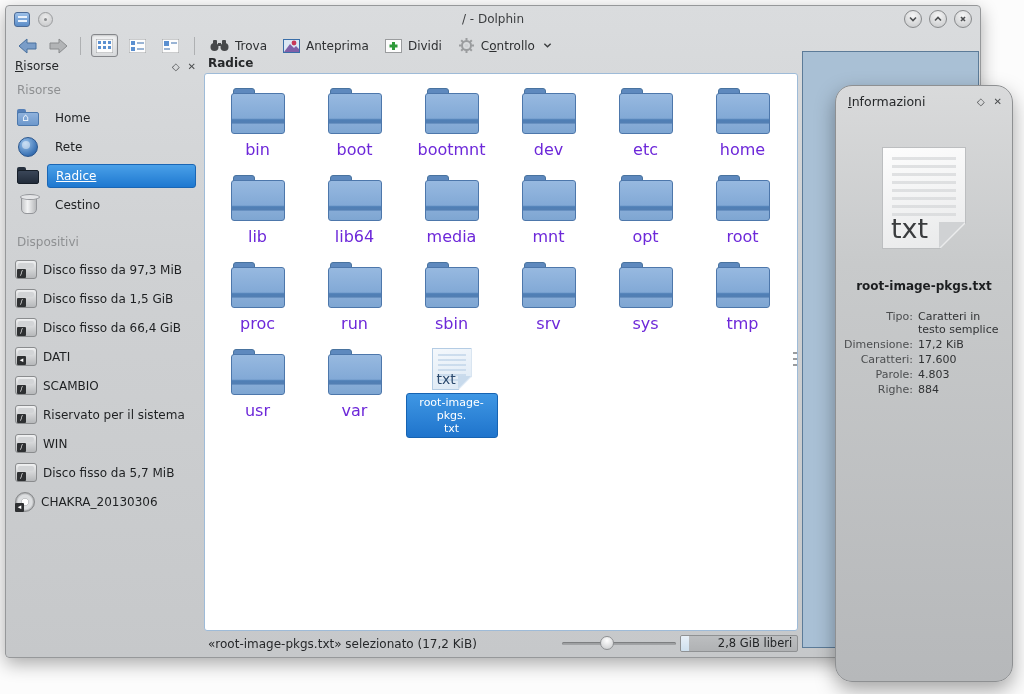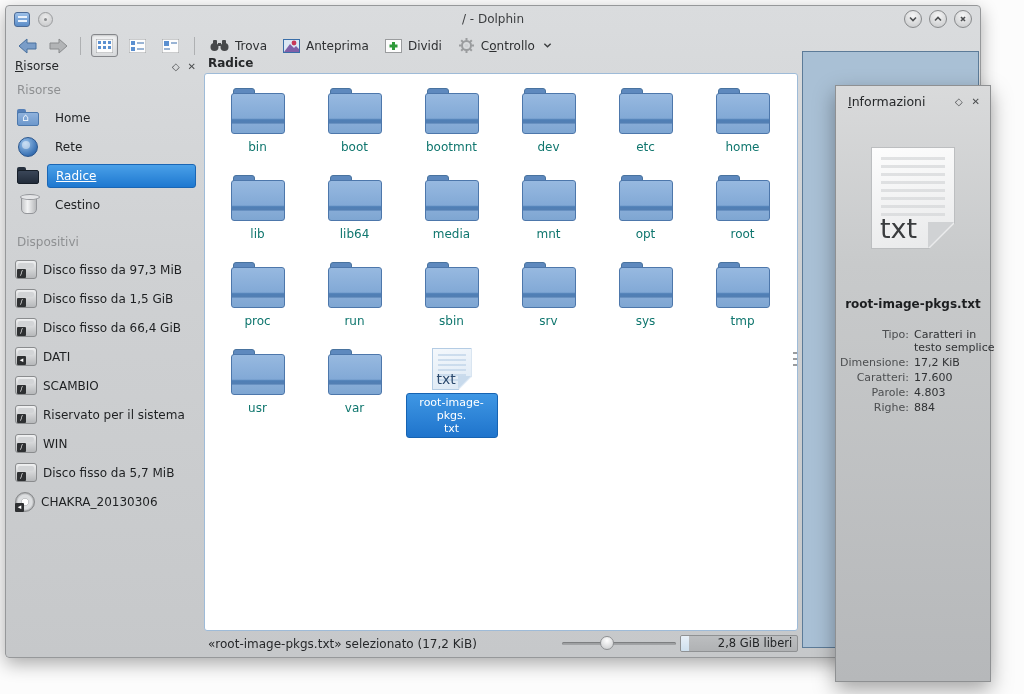--- a/index.html
+++ b/index.html
@@ -73,21 +73,21 @@
   .view-wrap { position:absolute; left:198px; top:47px; width:594px; height:602px; }
   .view-title { font-size:12px; font-weight:bold; color:#26282a; padding:3px 0 0 4px; height:20px; }
   .iconview { position:absolute; left:0; top:20px; right:0; bottom:24px;
     background:#fff; border:1px solid #9ebbd8; border-radius:3px;
     display:flex; flex-wrap:wrap; align-content:flex-start; padding:10px 0 0 4px; overflow:hidden; }
   .cell { width:97px; height:87px; display:flex; flex-direction:column; align-items:center; }
   .folder-icon { position:relative; width:54px; height:46px; margin-top:4px; }
   .folder-icon .tab { position:absolute; left:2px; top:0; width:22px; height:9px; border-radius:3px 3px 0 0; background:#5e89be; border:1px solid #49739f; }
   .folder-icon .fbody { position:absolute; left:0; top:5px; width:54px; height:41px; border-radius:3px; border:1px solid #4d77ab;
     background:linear-gradient(180deg,#97b9e0 0%,#82a9d6 62%,#4f7fb6 66%,#537fb3 74%,#86abd6 78%,#7ea6d2 100%); }
-  .cell-label { font-size:12px; color:#0f766e; margin-top:6px; }
+  .cell-label { font-size:16px; color:#6d28d9; margin-top:6px; }
   .file-cell { position:absolute; left:198px; top:272px; width:97px; height:92px; display:flex; flex-direction:column; align-items:center; }
   .txt-icon-sm { position:relative; width:40px; height:50px; margin-top:2px;
     background:linear-gradient(160deg,#f4f8fc,#dce8f4); border:1px solid #b4cce4;
     clip-path:polygon(0 0,100% 0,100% calc(100% - 13px),calc(100% - 13px) 100%,0 100%); }
   .txt-icon-sm .lines { position:absolute; left:5px; right:5px; top:5px; height:28px;
     background:repeating-linear-gradient(180deg,#c4d7ea 0 2px,transparent 2px 5px); opacity:.8; }
   .txt-icon-sm .txt { position:absolute; left:4px; bottom:2px; font-size:14px; color:#2c4a6e; }
   .txt-icon-sm .fold { position:absolute; right:0; bottom:0; width:0; height:0;
     border-left:13px solid #c8daec; border-bottom:13px solid transparent; transform:translateY(-0px); }
   .file-label-sel { margin-top:3px; width:92px; text-align:center; font-size:11px; line-height:13px; color:#fff;
@@ -106,36 +106,36 @@
   .capacity { position:absolute; right:0; top:2px; width:118px; height:17px; border:1px solid #8f9193; border-radius:2px;
     background:linear-gradient(180deg,#bcbec0,#b0b2b4); text-align:center; line-height:15px; font-size:11.5px; color:#232527; overflow:hidden; }
   .capacity .fill { position:absolute; left:0; top:0; bottom:0; width:8px; background:linear-gradient(180deg,#e8f0f8,#cfe0ee); }
   .capacity .cap-text { position:relative;padding-left:32px; }
 
   
   .dock-area { position:absolute; left:796px; top:45px; width:177px; height:597px;
     background:#a9c0d5; border:1px solid #5c7b98; }
 
   
-  .info-panel { position:absolute; left:835px; top:85px; width:156px; height:597px;
-    border:1px solid #8e9092; border-radius:0;
+  .info-panel { position:absolute; left:835px; top:85px; width:178px; height:597px;
+    border:1px solid #8e9092; border-radius:17px;
     background:linear-gradient(180deg,#d9dadb 0%,#c8cacb 30%,#b6b8ba 100%);
     box-shadow:0 8px 20px rgba(0,0,0,.35); }
   .info-head { display:flex; align-items:center; font-size:12.5px; color:#26282a; padding:8px 10px 0 12px; }
   .info-head .head-btns { margin-left:auto; display:flex; gap:9px; color:#4a4c4e; font-size:10px; }
   .txt-icon-lg { position:relative; width:84px; height:102px; margin:38px auto 0 auto;
     background:linear-gradient(165deg,#fdfdfd,#e8e9ea); border:1px solid #bcbec0;
     clip-path:polygon(0 0,100% 0,100% calc(100% - 26px),calc(100% - 26px) 100%,0 100%);
     box-shadow:2px 3px 6px rgba(0,0,0,.25); }
   .txt-icon-lg .lines { position:absolute; left:9px; right:9px; top:9px; height:64px;
     background:repeating-linear-gradient(180deg,#d2d4d6 0 3px,transparent 3px 8px); opacity:.65; }
   .txt-icon-lg .txt { position:absolute; left:8px; bottom:4px; font-size:27px; color:#3a3c3e; }
   .txt-icon-lg .fold { position:absolute; right:0; bottom:0; width:0; height:0;
     border-left:26px solid #d0d2d4; border-bottom:26px solid transparent; }
-  .info-filename { text-align:center; font-size:12px; font-weight:bold; color:#1c1e20; margin-top:48px; }
+  .info-filename { text-align:center; font-size:12px; font-weight:bold; color:#1c1e20; margin-top:30px; }
   .info-props { margin:16px auto 0 auto; width:168px; border-collapse:collapse; }
   .info-props td { font-size:11px; color:#3c3e40; vertical-align:top; padding:1px 0; }
   .info-props td.plabel { width:78px; text-align:right; padding-right:5px; color:#4c4e50; }
   .info-props td.pvalue { color:#303234; }
 
   svg { display:block; }
 </style>
 </head>
 <body>
 

